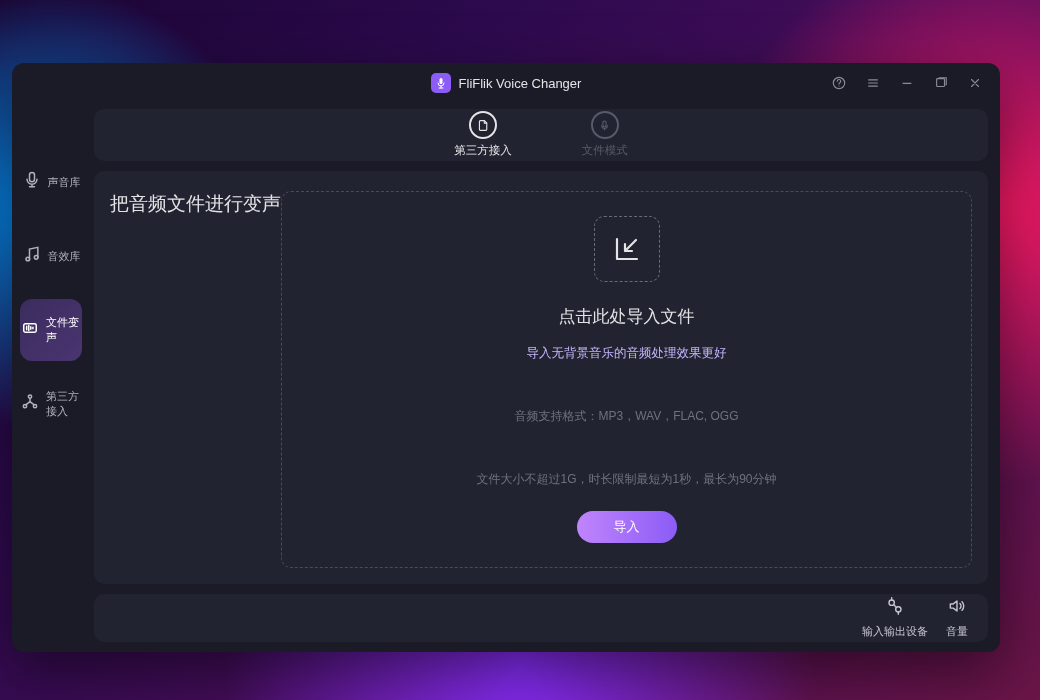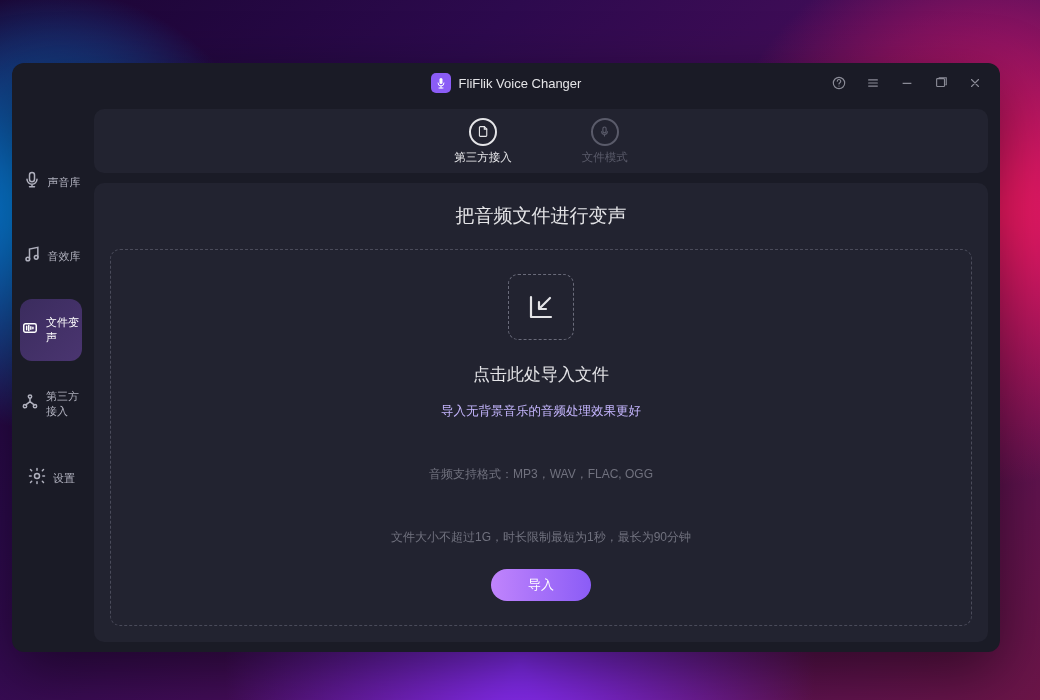--- a/index.html
+++ b/index.html
@@ -34,21 +34,21 @@
     .main { flex:1; display:flex; flex-direction:column; padding:6px 12px 10px 4px; gap:10px; min-width:0; }
     .tabs { background:#222330; border-radius:10px; height:64px; display:flex; align-items:center; justify-content:center; gap:70px; }
     .tab { display:flex; flex-direction:column; align-items:center; gap:4px; cursor:pointer; }
     .tab-icon { width:28px; height:28px; border:2px solid; border-radius:50%; display:flex; align-items:center; justify-content:center; }
     .tab.active .tab-icon { border-color:#e4e4e7; color:#e4e4e7; }
     .tab.inactive .tab-icon { border-color:#5a5b6a; color:#5a5b6a; }
     .tab-icon svg { width:13px; height:13px; }
     .tab-lbl { font-size:11.5px; }
     .tab.active .tab-lbl { color:#e4e4e7; }
     .tab.inactive .tab-lbl { color:#5a5b6a; }
-    .content { flex:1; background:#222330; border-radius:10px; padding:20px 16px 16px; display:flex; flex-direction:column; }
+    .content { flex:1; background:#222330; border-radius:10px; padding:20px 16px 16px; display:flex; }
     .headline { color:#e4e4e7; font-size:19px; font-weight:500; text-align:center; margin-bottom:20px; }
     .dropzone { flex:1; border:1.5px dashed #4a4b5a; border-radius:10px; display:flex; flex-direction:column; align-items:center; justify-content:center; padding:24px; gap:17px; cursor:pointer; }
     .drop-icon-wrap { width:66px; height:66px; border:1.5px dashed #6a6b7a; border-radius:10px; display:flex; align-items:center; justify-content:center; }
     .drop-icon-wrap svg { width:36px; height:36px; color:#e4e4e7; }
     .drop-title { color:#e4e4e7; font-size:17px; font-weight:500; margin-top:6px; }
     .drop-sub { color:#c4b5fd; font-size:12.5px;text-align:center; }
     .drop-hint { color:#70717e; font-size:12px;margin-top:29px; }
     .import-btn { margin-top:6px; width:100px; height:32px; border:none; border-radius:16px; background:linear-gradient(90deg,#c084fc,#8b5cf6); color:#fff; font-size:13px; cursor:pointer; }
     .footer { background:#222330; border-radius:10px; height:60px; display:flex; align-items:center; justify-content:flex-end; gap:18px; padding:0 20px; }
     .foot-btn { display:flex; flex-direction:column; align-items:center; gap:4px; color:#c4c5d0; cursor:pointer; }
@@ -128,27 +128,20 @@
       </div>
       <div class="side-item">
         <span><svg viewBox="0 0 24 24" fill="none" stroke="currentColor" stroke-width="1.8" stroke-linecap="round">
               <circle cx="12" cy="5.5" r="2"></circle>
               <circle cx="6" cy="17" r="2"></circle>
               <circle cx="18" cy="17" r="2"></circle>
               <path d="M12 7.5v4M12 11.5L7 15.5M12 11.5l5 4"></path>
             </svg></span>
         <span class="lbl">第三方接入</span>
       </div>
-      <div class="side-item">
-        <span><svg viewBox="0 0 24 24" fill="none" stroke="currentColor" stroke-width="1.8" stroke-linecap="round">
-              <circle cx="12" cy="12" r="3"></circle>
-              <path d="M12 3v2M12 19v2M4.2 4.2l1.4 1.4M18.4 18.4l1.4 1.4M3 12h2M19 12h2M4.2 19.8l1.4-1.4M18.4 5.6l1.4-1.4"></path>
-            </svg></span>
-        <span class="lbl">设置</span>
-      </div>
     </div>
 
     <div class="main">
 
       <div class="tabs">
         <div class="tab active">
           <span class="tab-icon">
               <svg viewBox="0 0 16 16" fill="none" stroke="currentColor" stroke-width="1.4" stroke-linecap="round">
                 <path d="M4 2h5l3 3v8a1 1 0 01-1 1H4a1 1 0 01-1-1V3a1 1 0 011-1z"></path>
                 <path d="M9 2v3h3"></path>
@@ -177,16 +170,33 @@
               </svg>
           </div>
           <div class="drop-title">点击此处导入文件</div>
           <div class="drop-sub">导入无背景音乐的音频处理效果更好</div>
           <div class="drop-hint">音频支持格式：MP3，WAV，FLAC, OGG</div>
           <div class="drop-hint">文件大小不超过1G，时长限制最短为1秒，最长为90分钟</div>
           <button class="import-btn">导入</button>
         </div>
       </div>
 
+      <div class="footer">
+        <div class="foot-btn">
+          <span><svg viewBox="0 0 24 24" fill="none" stroke="currentColor" stroke-width="1.7" stroke-linecap="round">
+                <circle cx="8" cy="8" r="3.2"></circle>
+                <circle cx="16" cy="16" r="3.2"></circle>
+                <path d="M10.5 10.5l3 3M8 4.8V2M16 19.2V22"></path>
+              </svg></span>
+          <span class="foot-lbl">输入输出设备</span>
+        </div>
+        <div class="foot-btn">
+          <span><svg viewBox="0 0 24 24" fill="none" stroke="currentColor" stroke-width="1.7" stroke-linecap="round" stroke-linejoin="round">
+                <path d="M4 9.5v5h3.5L12 18V6L7.5 9.5H4z"></path>
+                <path d="M15.5 9a4 4 0 010 6M18 7a7 7 0 010 10"></path>
+              </svg></span>
+          <span class="foot-lbl">音量</span>
+        </div>
+      </div>
 
     </div>
   </div>
 </div>
 
 </body></html>

